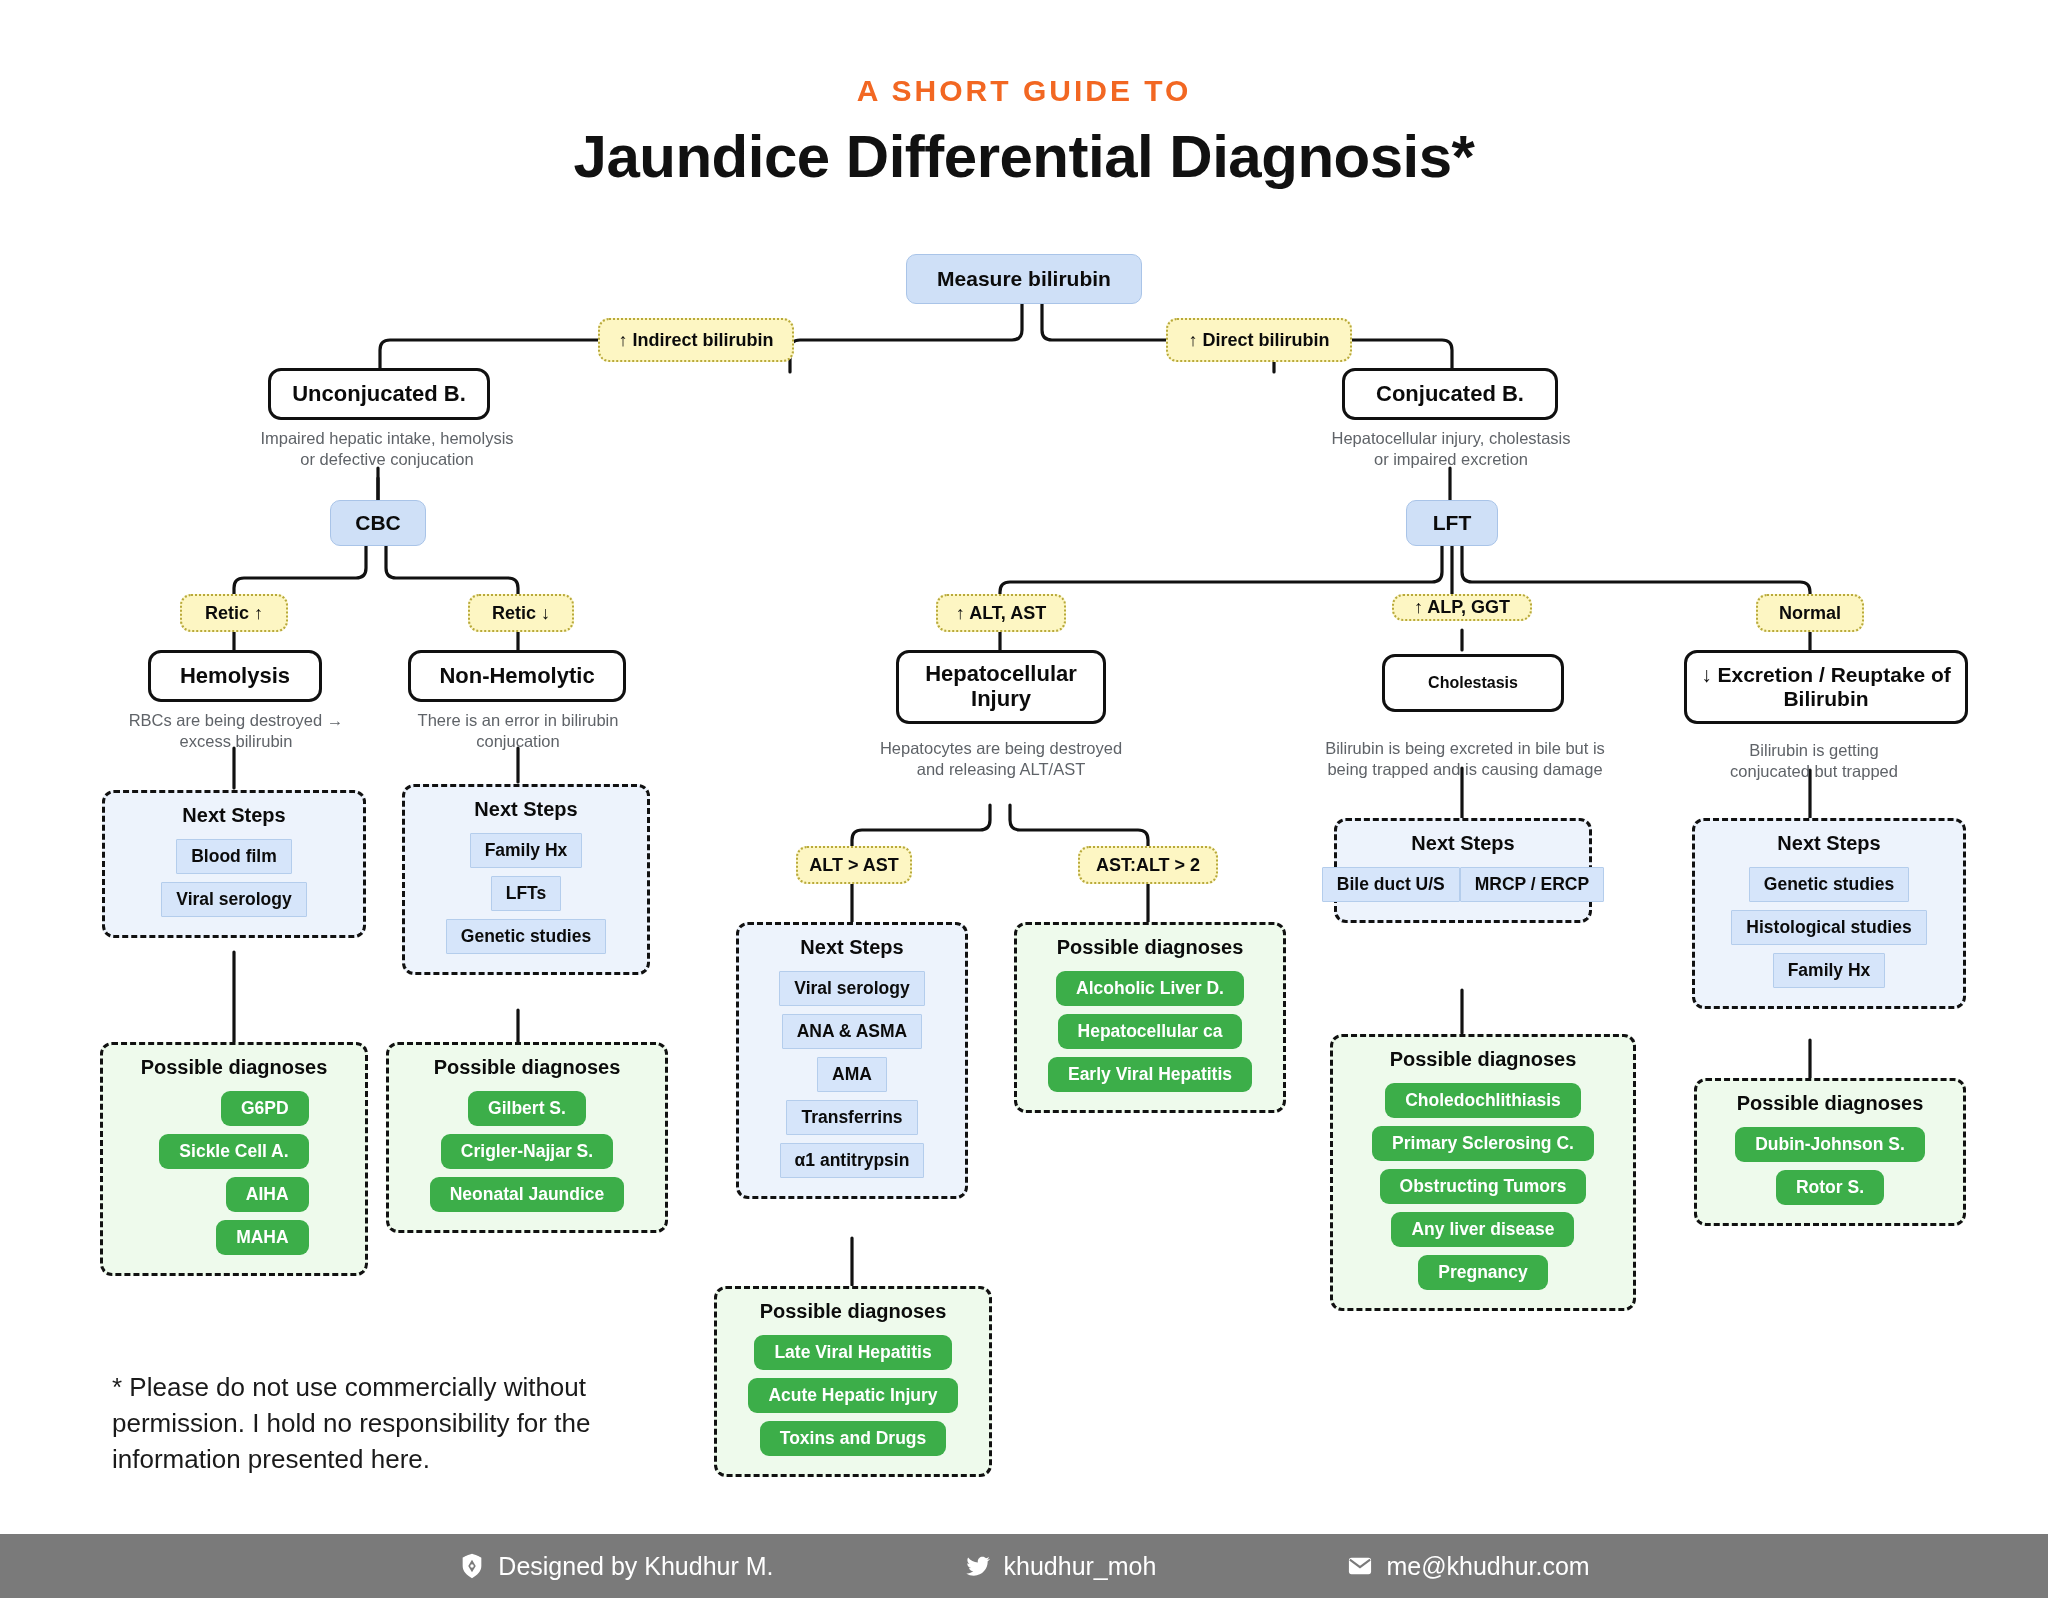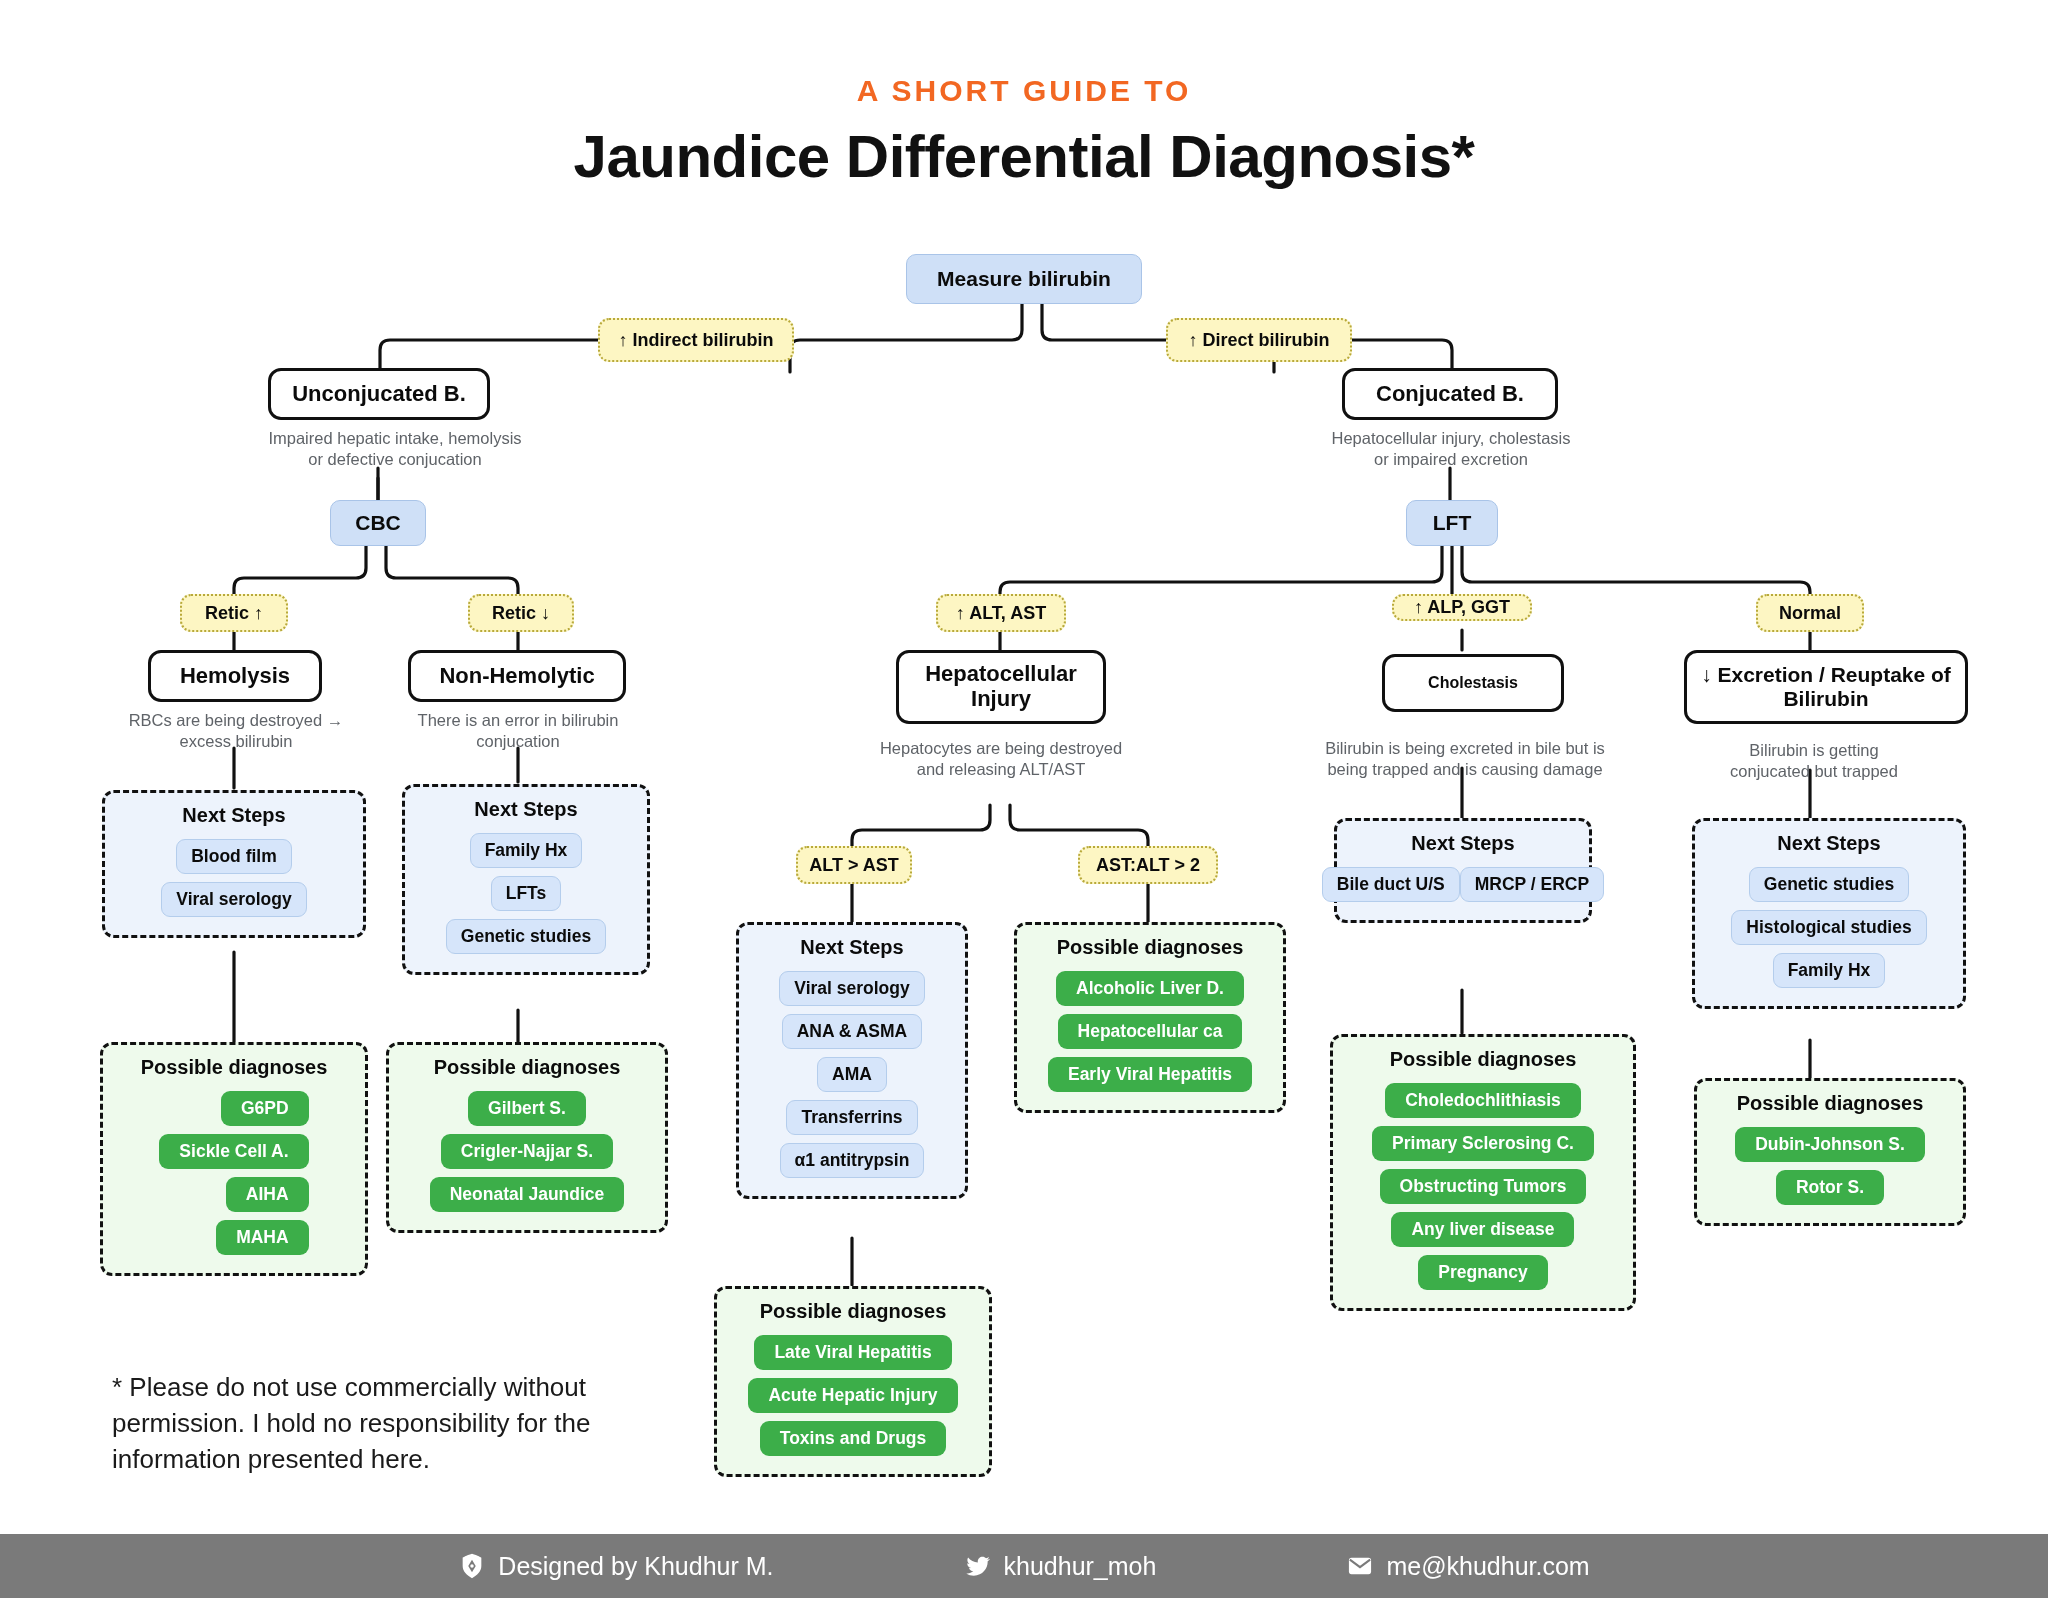--- a/index.html
+++ b/index.html
@@ -49,21 +49,21 @@
     position:absolute; border:3px dashed #111111; border-radius:12px;
     display:flex; flex-direction:column; align-items:center;
     padding:11px 12px 14px 12px;
   }
   .panel-blue { background:#edf3fc; }
   .panel-green { background:#eefaec; }
   .panel-title {
     font-size:20px; font-weight:bold; color:#0b0b0b; margin-bottom:8px; text-align:center;
   }
   .pill-blue {
-    background:#d6e5fa; border:1px solid #b4cdec; border-radius:9px;
+    background:#d6e5fa; border:1px solid #b4cdec; border-radius:1px;
     font-size:17.5px; font-weight:bold; color:#0b0b0b;
     padding:6px 14px; margin:4px 0; white-space:nowrap;
   }
   .pill-green {
     background:#3cae49; border-radius:9px;
     font-size:17.5px; font-weight:bold; color:#ffffff;
     padding:7px 20px; margin:4px 0; white-space:nowrap;
   }
 
   
@@ -156,21 +156,21 @@
     <span>↑ Indirect bilirubin</span>
   </div>
 
   <div class="node n-yellow" style="left:1166px; top:318px; width:186px; height:44px; font-size:18px;">
     <span>↑ Direct bilirubin</span>
   </div>
 
   <div class="node n-white" style="left:268px; top:368px; width:222px; height:52px; font-size:22px;">
     <span>Unconjucated B.</span>
   </div>
-  <div class="caption" style="left:224px; top:428px; width:342px;">Impaired hepatic intake, hemolysis
+  <div class="caption" style="left:216px; top:428px; width:342px;">Impaired hepatic intake, hemolysis
 or defective conjucation</div>
 
   <div class="node n-white" style="left:1342px; top:368px; width:216px; height:52px; font-size:22px;">
     <span>Conjucated B.</span>
   </div>
   <div class="caption" style="left:1280px; top:428px; width:342px;">Hepatocellular injury, cholestasis
 or impaired excretion</div>
 
   <div class="node n-blue" style="left:330px; top:500px; width:96px; height:46px; font-size:21px;">
     <span>CBC</span>

